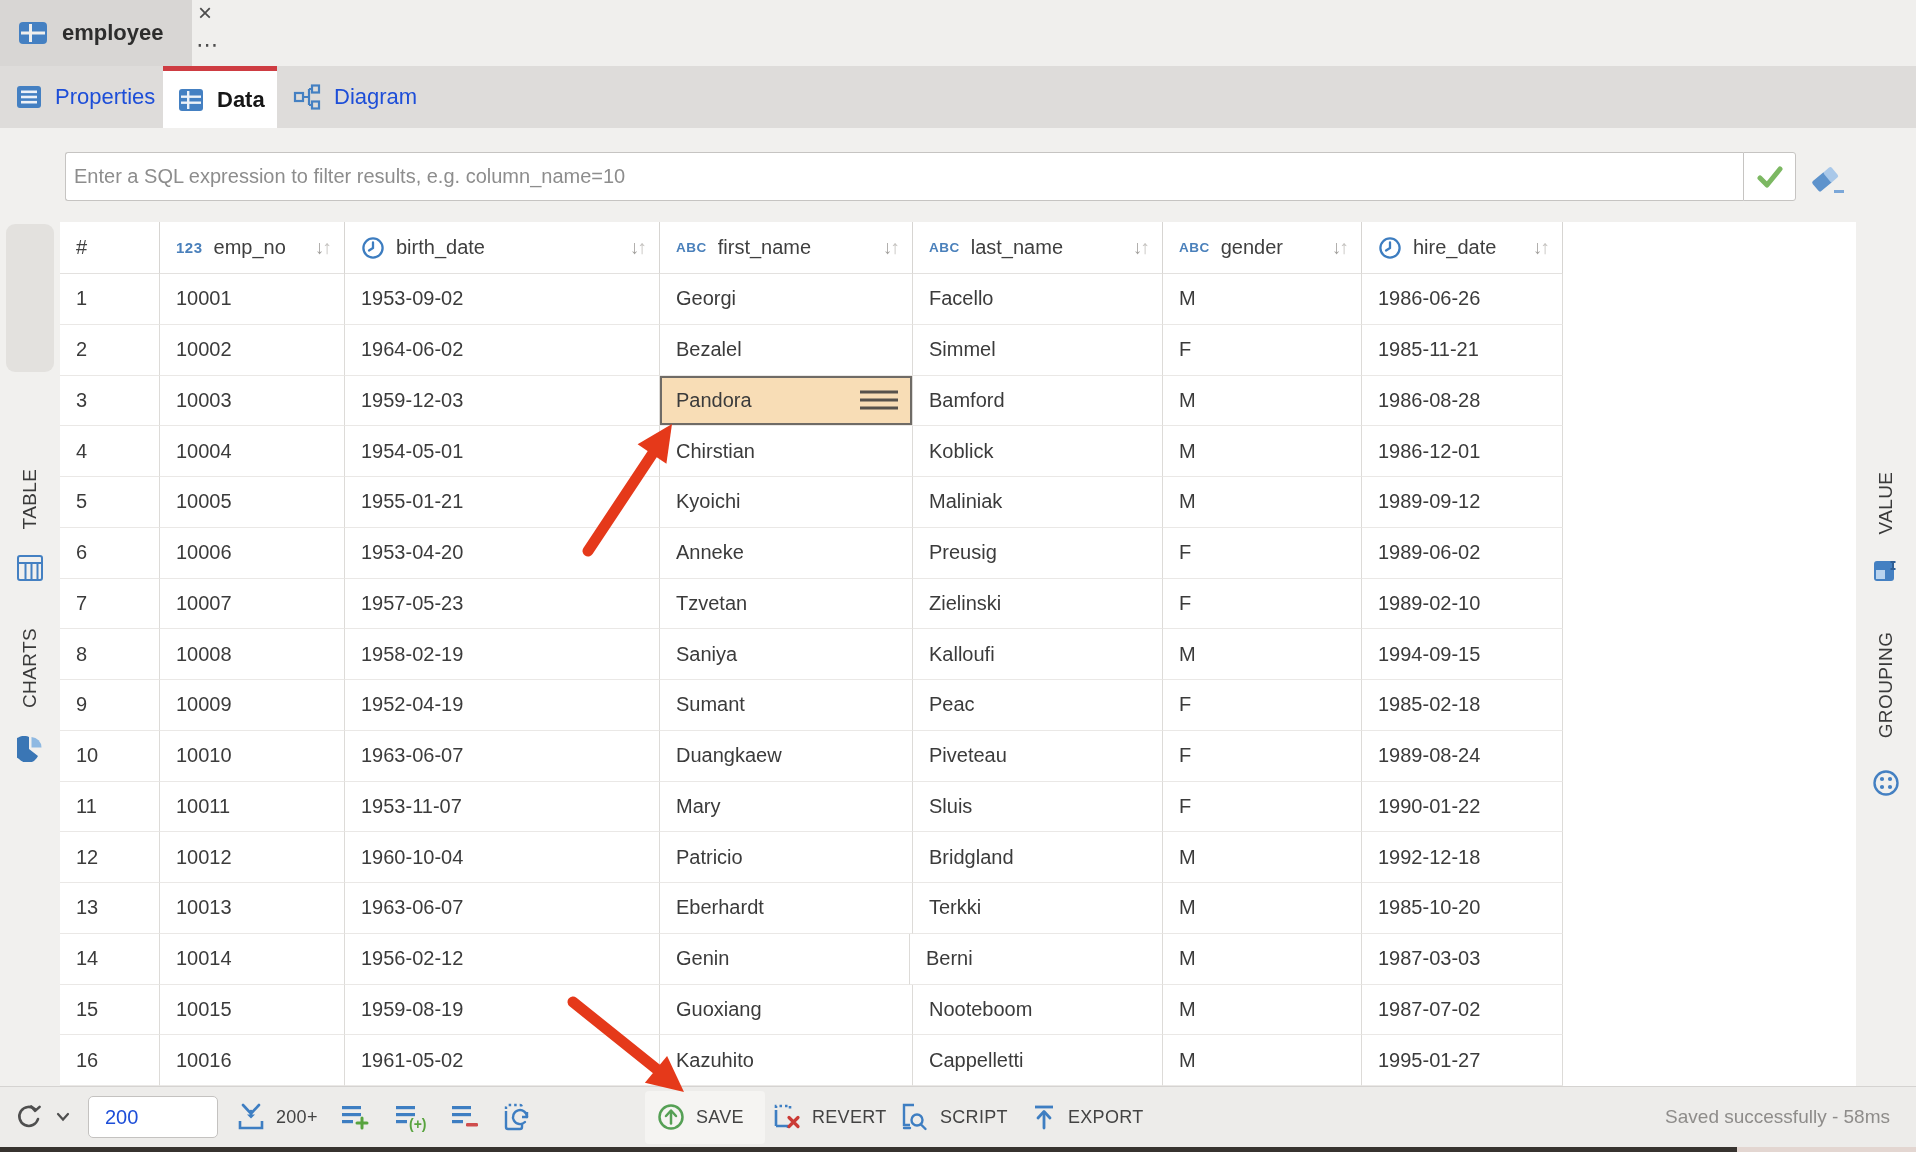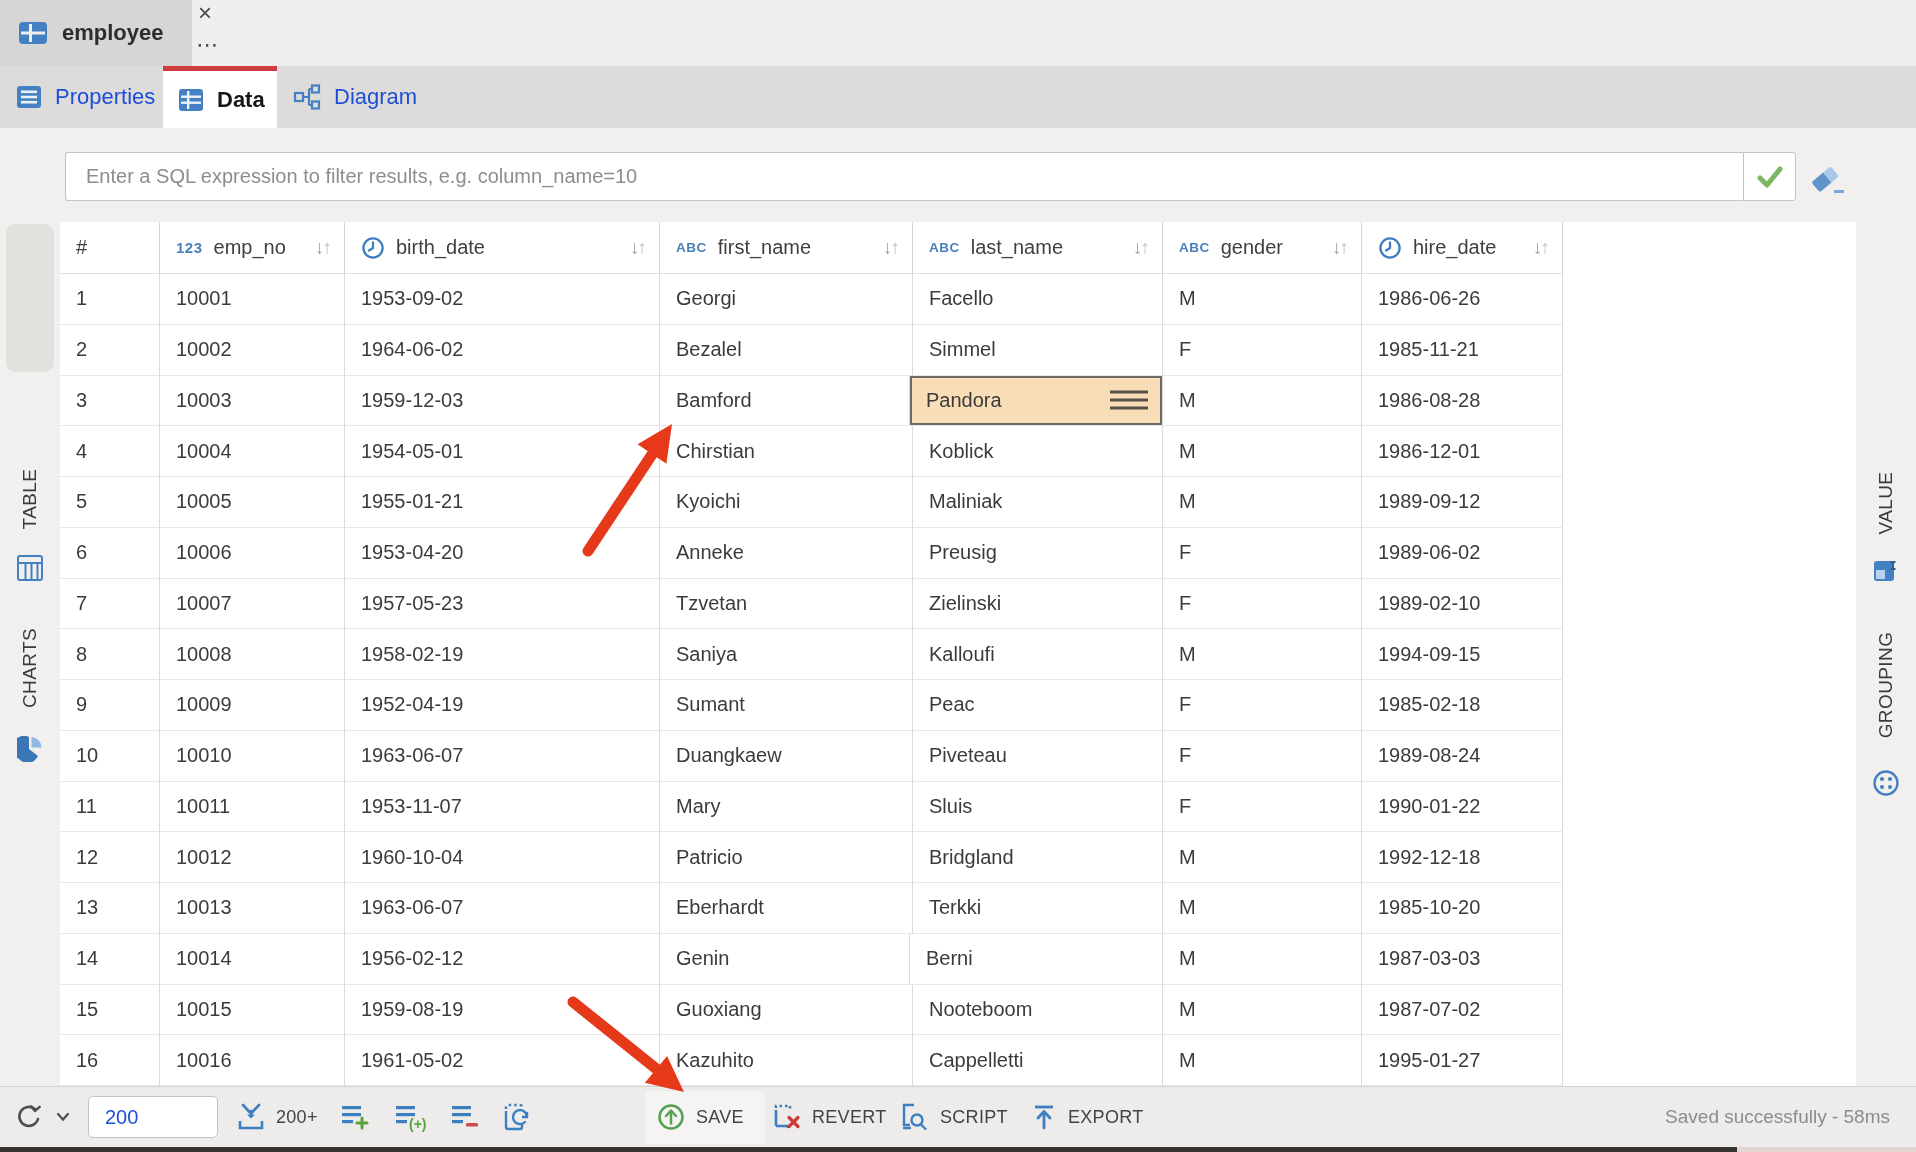--- a/index.html
+++ b/index.html
@@ -19,21 +19,21 @@
   .tab-strip{position:absolute;left:0;top:66px;width:1916px;height:62px;background:#dedcda;}
   .tab{position:absolute;top:0;height:62px;display:flex;align-items:center;gap:13px;
     font-size:22px;color:#1d4ed8;box-sizing:border-box;cursor:pointer;}
   .tab-properties{left:0;width:163px;padding-left:16px;}
   .tab-data{left:163px;width:114px;background:#ffffff;border-top:5px solid #ce3c42;padding-left:15px;font-weight:bold;color:#161616;}
   .tab-diagram{left:277px;width:160px;padding-left:16px;}
   
   .filter-bar{position:absolute;left:0;top:128px;width:1916px;height:94px;background:#f1f0ee;}
   .filter-input{position:absolute;left:65px;top:24px;width:1678px;height:49px;box-sizing:border-box;
     background:#fff;border:1px solid #c6c4c2;border-right:none;border-radius:3px 0 0 3px;
-    font-size:20px;color:#555;padding-left:20px;outline:none;font-family:inherit;}
+    font-size:20px;color:#555;padding-left:8px;outline:none;font-family:inherit;}
   .filter-input::placeholder{color:#8d8d8d;}
   .filter-apply{position:absolute;left:1743px;top:24px;width:53px;height:49px;box-sizing:border-box;
     background:#fff;border:1px solid #c6c4c2;border-radius:0 3px 3px 0;display:flex;align-items:center;justify-content:center;cursor:pointer;}
   .filter-eraser{position:absolute;left:1806px;top:32px;width:44px;height:38px;cursor:pointer;}
   
   .rail{position:absolute;top:222px;width:60px;height:864px;background:#f1f0ee;}
   .rail-left{left:0;} .rail-right{left:1856px;}
   .rail-pill{position:absolute;left:6px;top:2px;width:48px;height:148px;background:#e3e1de;border-radius:9px;}
   .vtext{position:absolute;transform:translate(-50%,-50%) rotate(-90deg);white-space:nowrap;
     font-size:19px;color:#3a3a3a;letter-spacing:.4px;cursor:pointer;}
@@ -278,30 +278,30 @@
         <div class="grid-row">
           <div class="cell" style="width: 100px;">
             <span>3</span>
           </div>
           <div class="cell" style="width: 185px;">
             <span>10003</span>
           </div>
           <div class="cell" style="width: 315px;">
             <span>1959-12-03</span>
           </div>
-          <div class="cell" style="width: 250px;">
-            <span>Bamford</span>
-          </div>
           <div class="cell selected" style="width: 253px;">
             <span>Pandora</span>
             <span class="burger">
               <div></div>
               <div></div>
               <div></div>
             </span>
+          </div>
+          <div class="cell" style="width: 250px;">
+            <span>Bamford</span>
           </div>
           <div class="cell" style="width: 199px;">
             <span>M</span>
           </div>
           <div class="cell" style="width: 201px;">
             <span>1986-08-28</span>
           </div>
         </div>
         <div class="grid-row">
           <div class="cell" style="width: 100px;">

